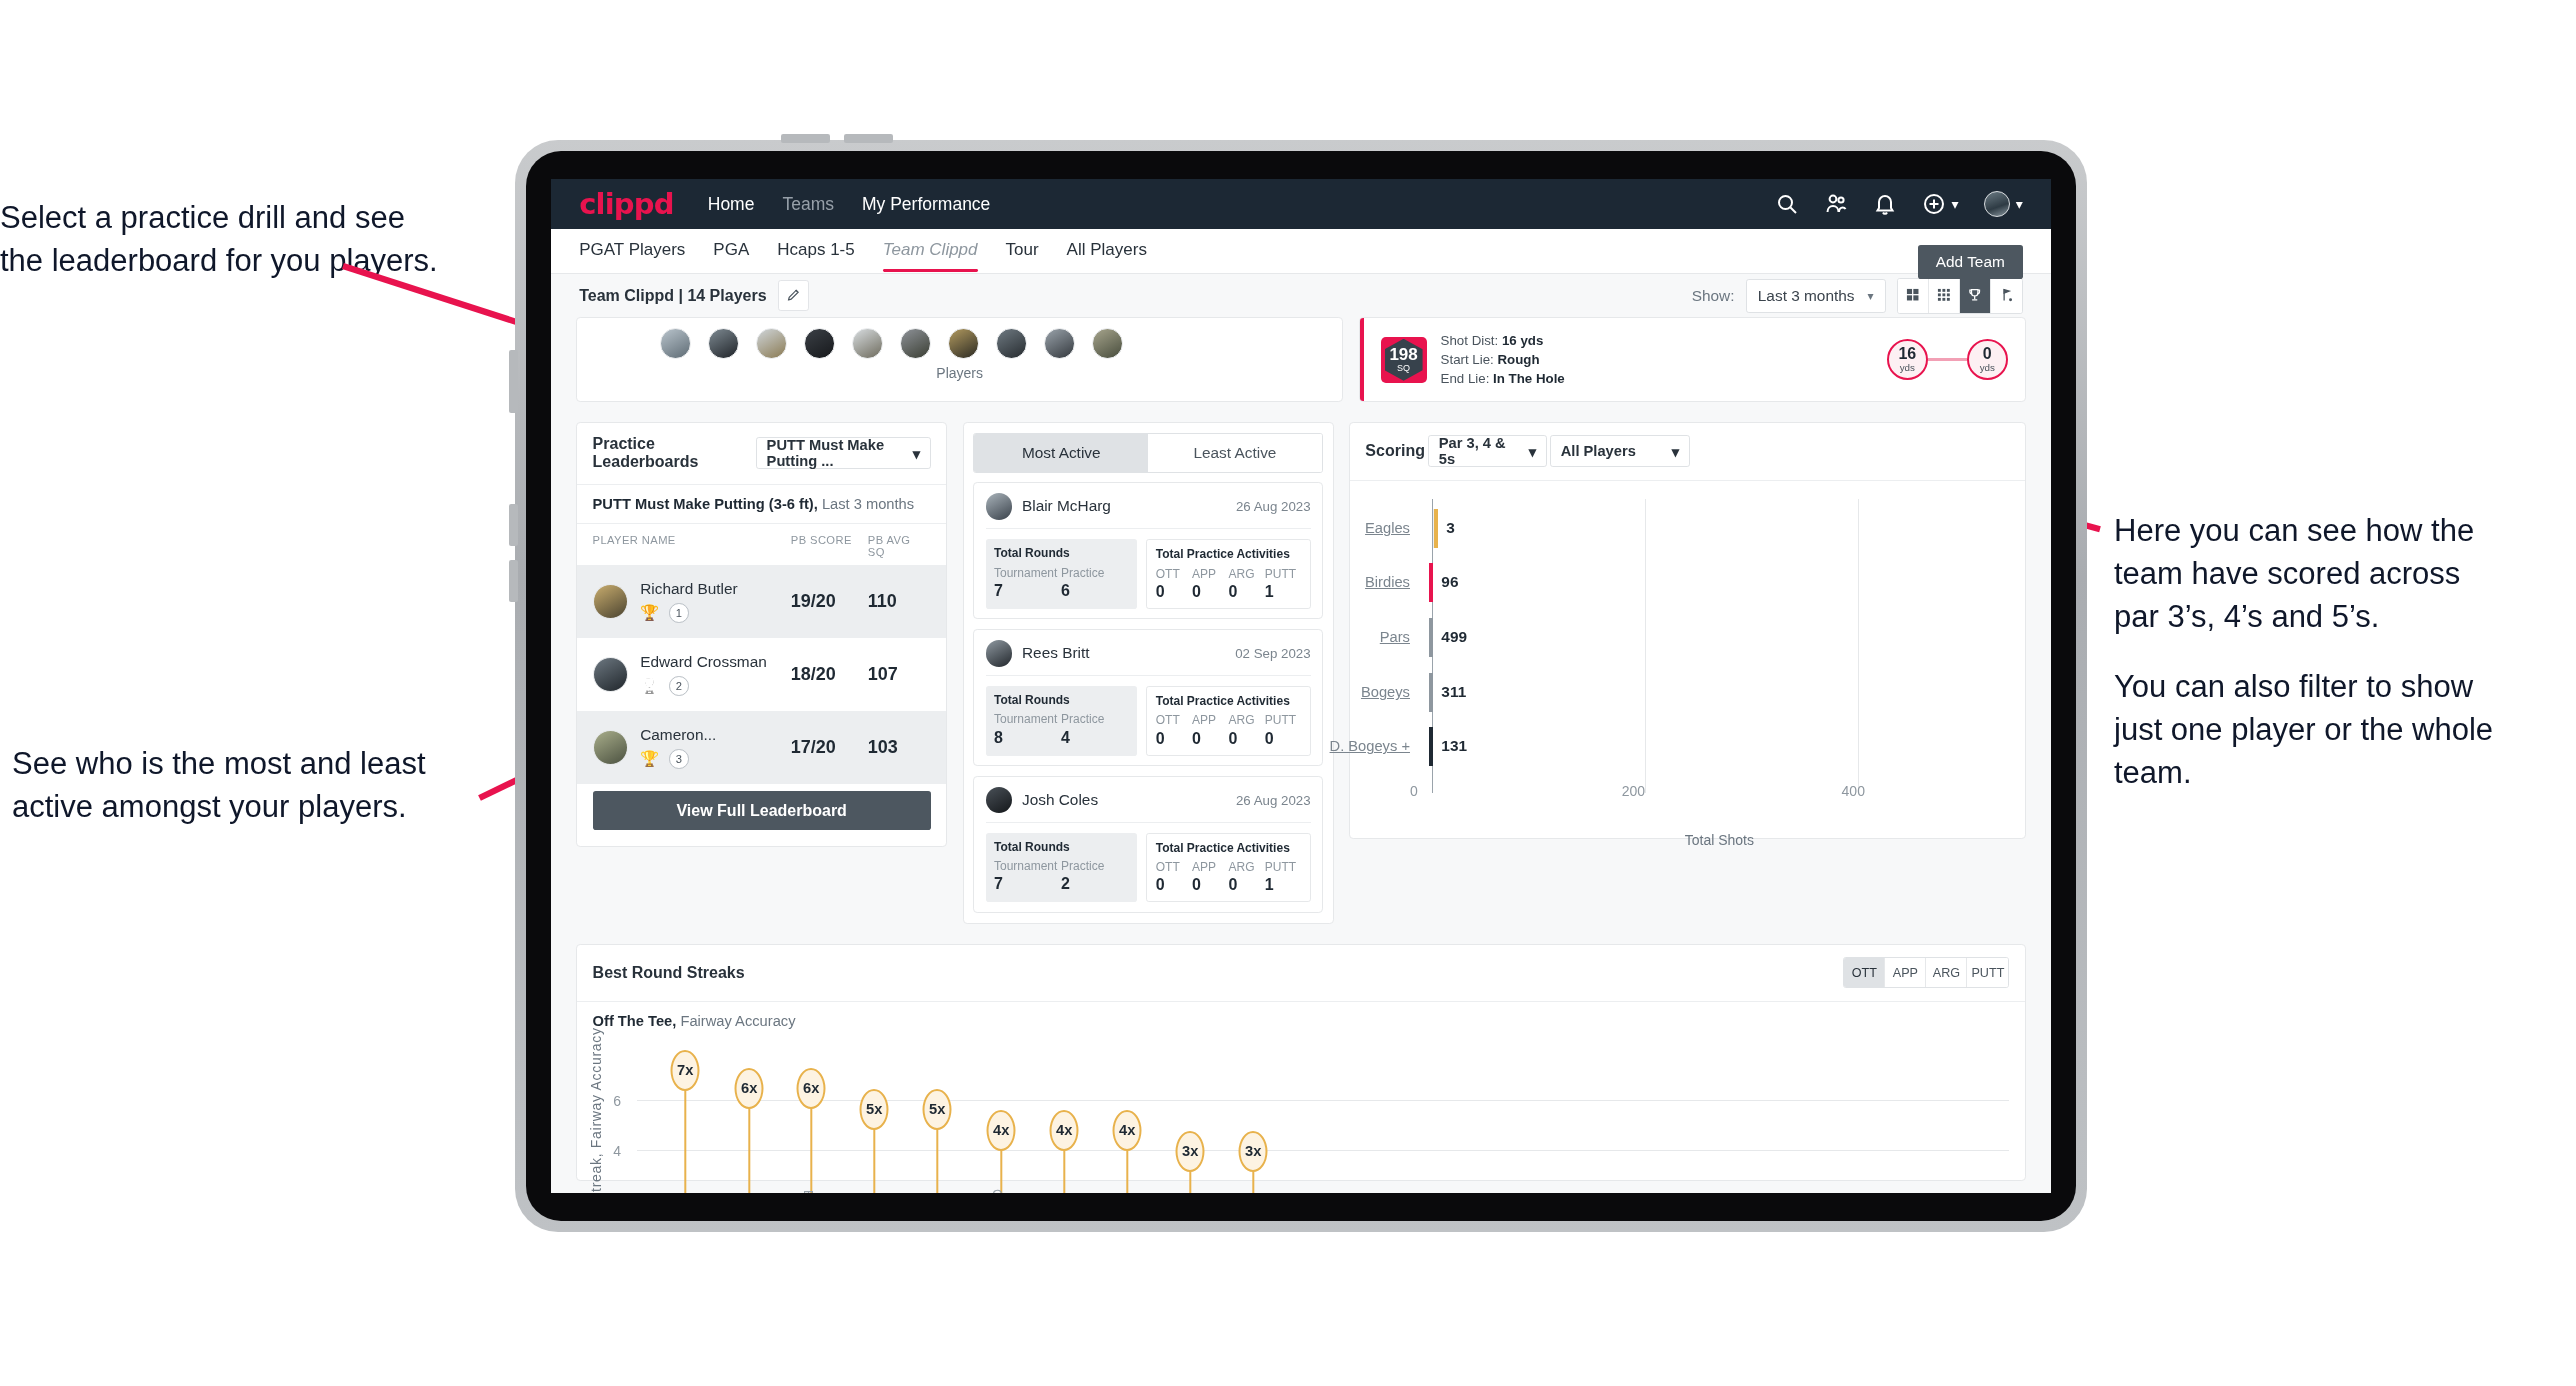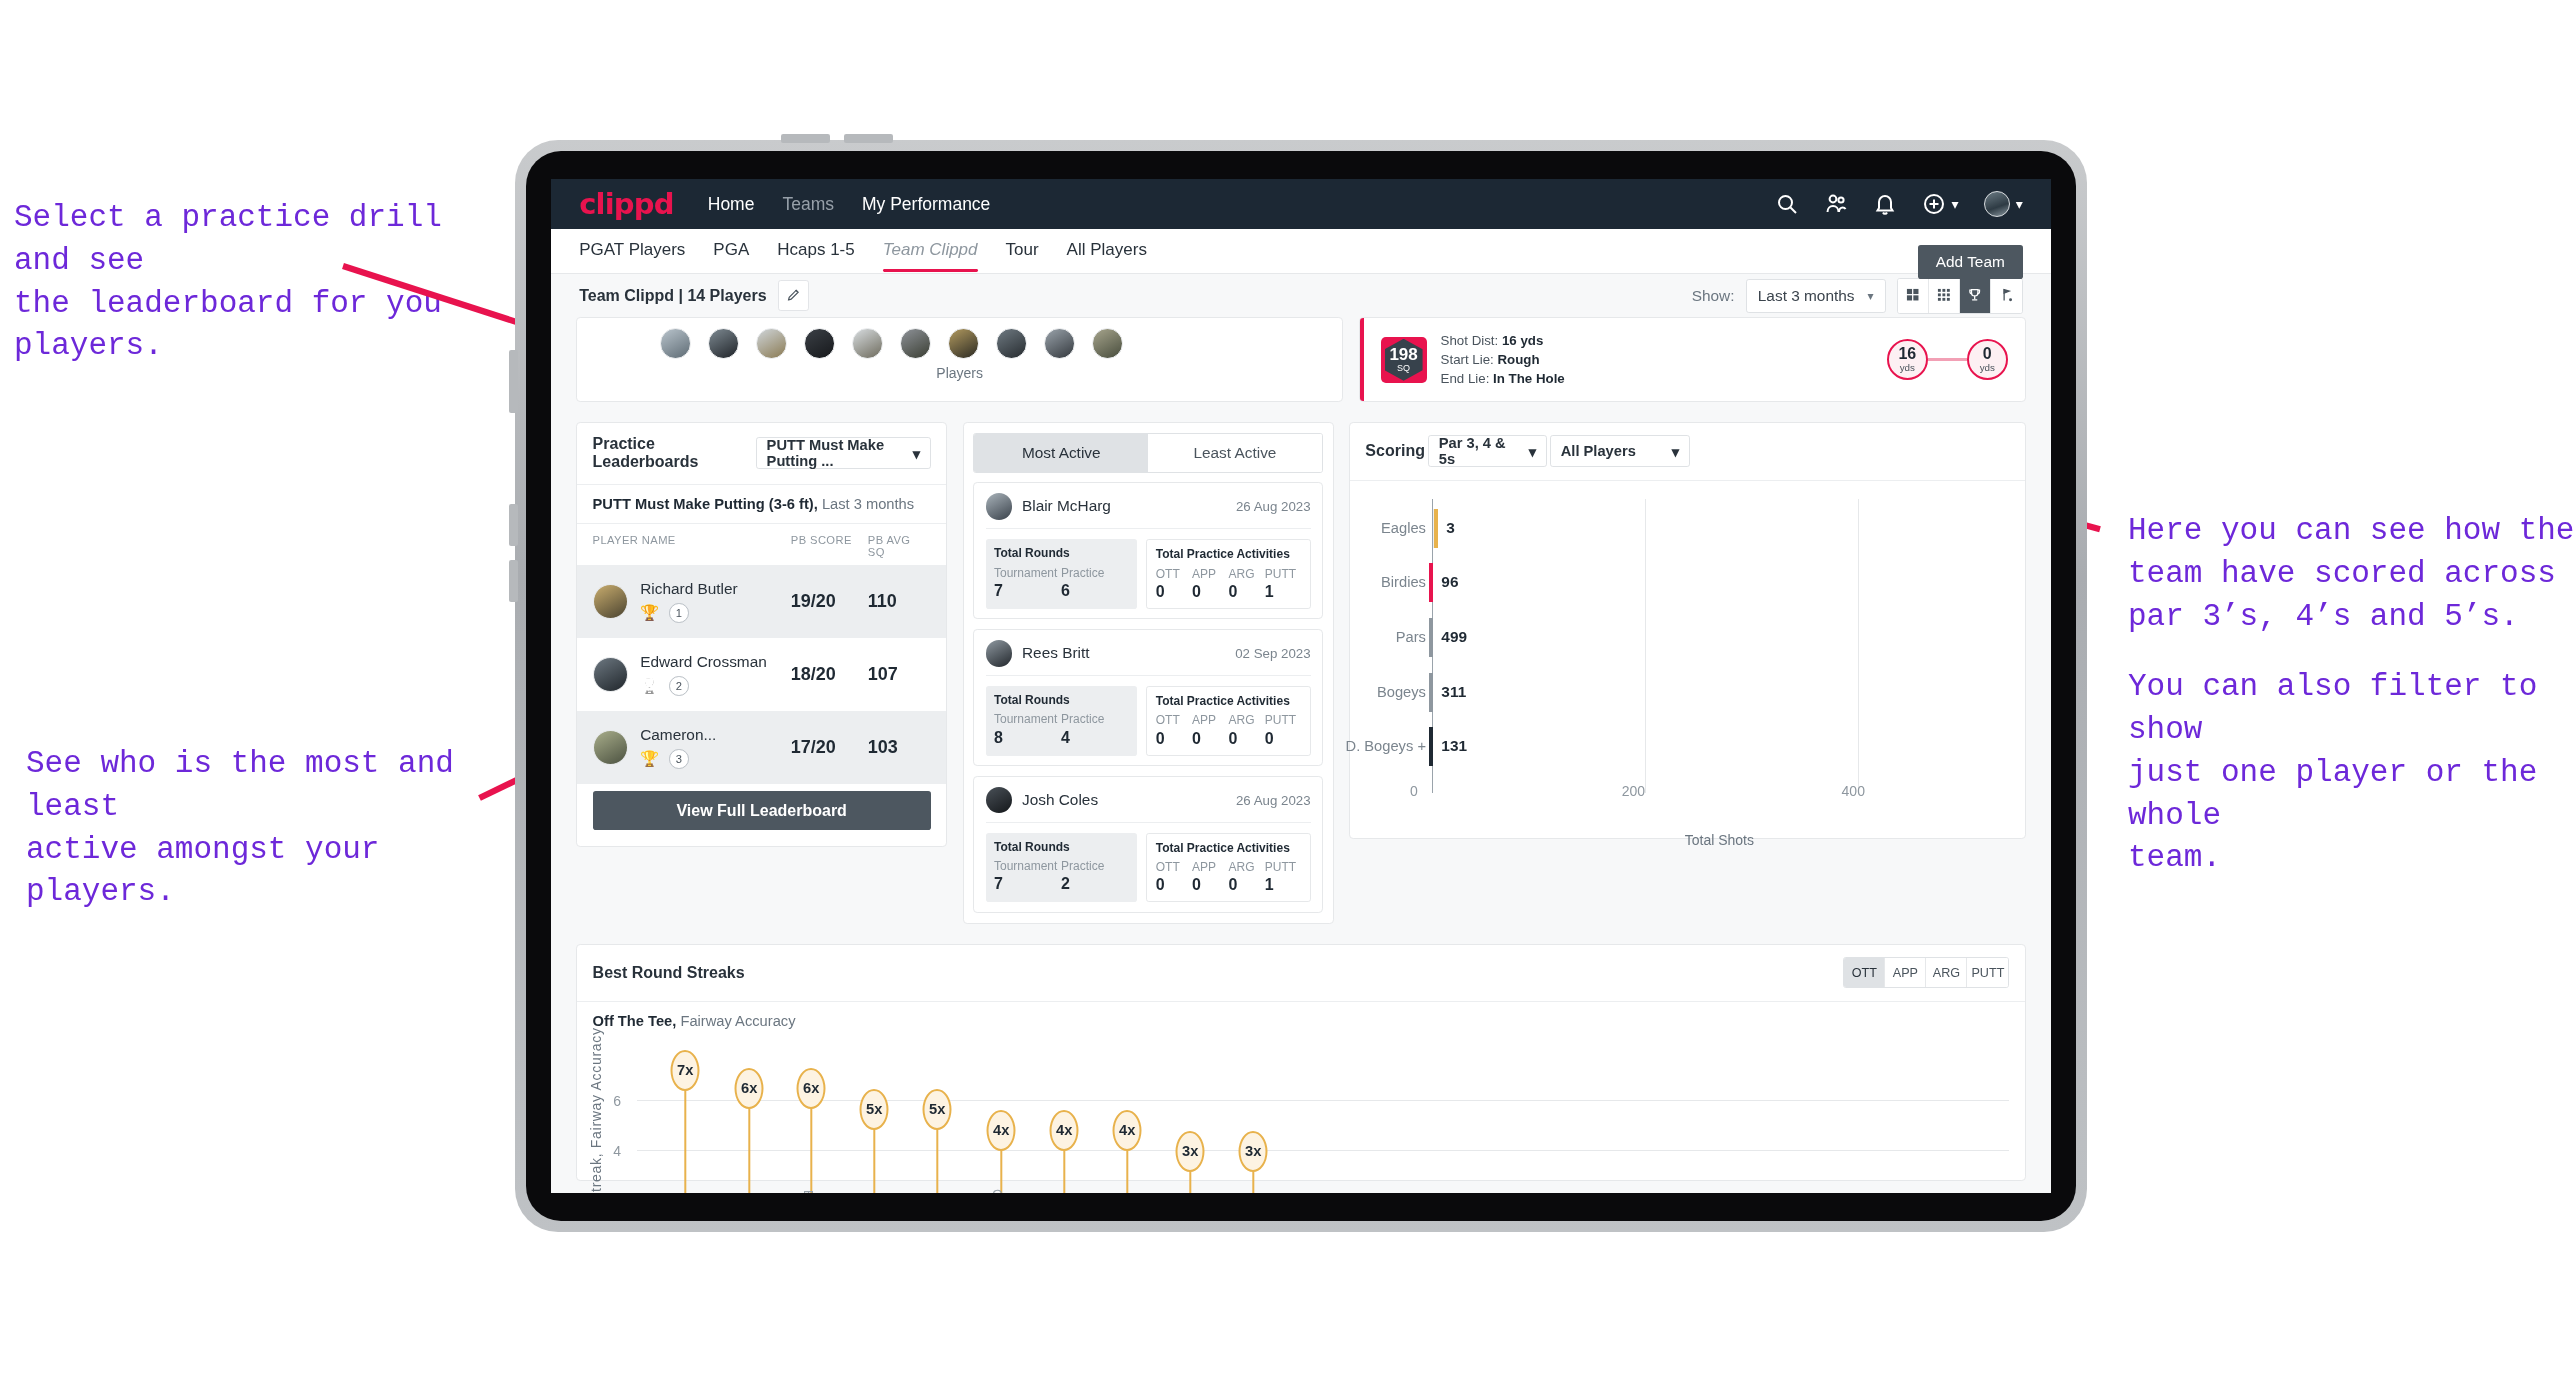--- a/index.html
+++ b/index.html
@@ -9,23 +9,22 @@
     font-family: "Liberation Sans", sans-serif;
     overflow: hidden;
   }
   #stage { position: relative; width: 2576px; height: 1386px; }
 
   
   .anno {
     position: absolute;
     font-size: 31px;
     line-height: 1.38;
-    color: #6d28d9;
-    font-family: Liberation Mono, monospace;
-    margin-left: 14px;
+    color: #0f172a;
+    font-family: Liberation Sans, sans-serif;
   }
   .anno p { margin: 0; }
   .anno p.gap { margin-top: 28px; }
   .arrow { position: absolute; pointer-events: none; }
 
   
   #tablet {
     position: absolute; left: 515px; top: 140px;
     width: 1572px; height: 1092px;
     border-radius: 43px;
@@ -250,22 +249,22 @@
     font-size: 14.7px; font-weight: 700; color: #29323b; gap: 9.8px;
   }
   .sc-body { padding: 18px 18px 5.6px; position: relative; height: 357px; }
   .sc-plot { position: relative; height: 294px; margin-left: 64px; border-left: 1.4px solid #9aa3ab; }
   .gridl { position: absolute; top: 0; bottom: 0; width: 0.7px; background: #e6e8ea; }
   .barwrap { position: absolute; left: 0; height: 39px; display: flex; align-items: center; }
   .bar { height: 39px; background: #eceef0; position: relative; }
   .bar .cap { position: absolute; right: 0; top: 0; bottom: 0; width: 4.2px; }
   .barval { font-size: 15.4px; font-weight: 700; color: #1f2933; margin-left: 8.4px; white-space: nowrap; }
   .barlab {
-    position: absolute; right: 100%; margin-right: 7px; font-size: 14.7px; color: #7b858e;
-    white-space: nowrap; top: 50%; transform: translateY(-50%);
+    position: absolute; right: 100%; margin-right: 23px; font-size: 14.7px; color: #7b858e;
+    white-space: nowrap; top: 50%; transform: translateY(-50%); text-decoration: underline;
   }
   .xticks { position: absolute; left: 64px; right: 18px; top: 302px; }
   .xt { position: absolute; font-size: 14px; color: #8e979f; transform: translateX(-50%); }
   .xaxistitle { text-align: center; font-size: 14px; color: #6b7680; margin-top: 39px; margin-left: 64px; }
 
   
   .row3 { margin-top: 19.6px; }
   .st-head { display: flex; align-items: center; padding: 12.6px 15.4px; border-bottom: 0.7px solid #eceef0; }
   .st-title { font-size: 16px; font-weight: 700; color: #29323b; }
   .st-seg { margin-left: auto; display: flex; border: 0.7px solid #dfe2e5; border-radius: 2.8px; overflow: hidden; }

